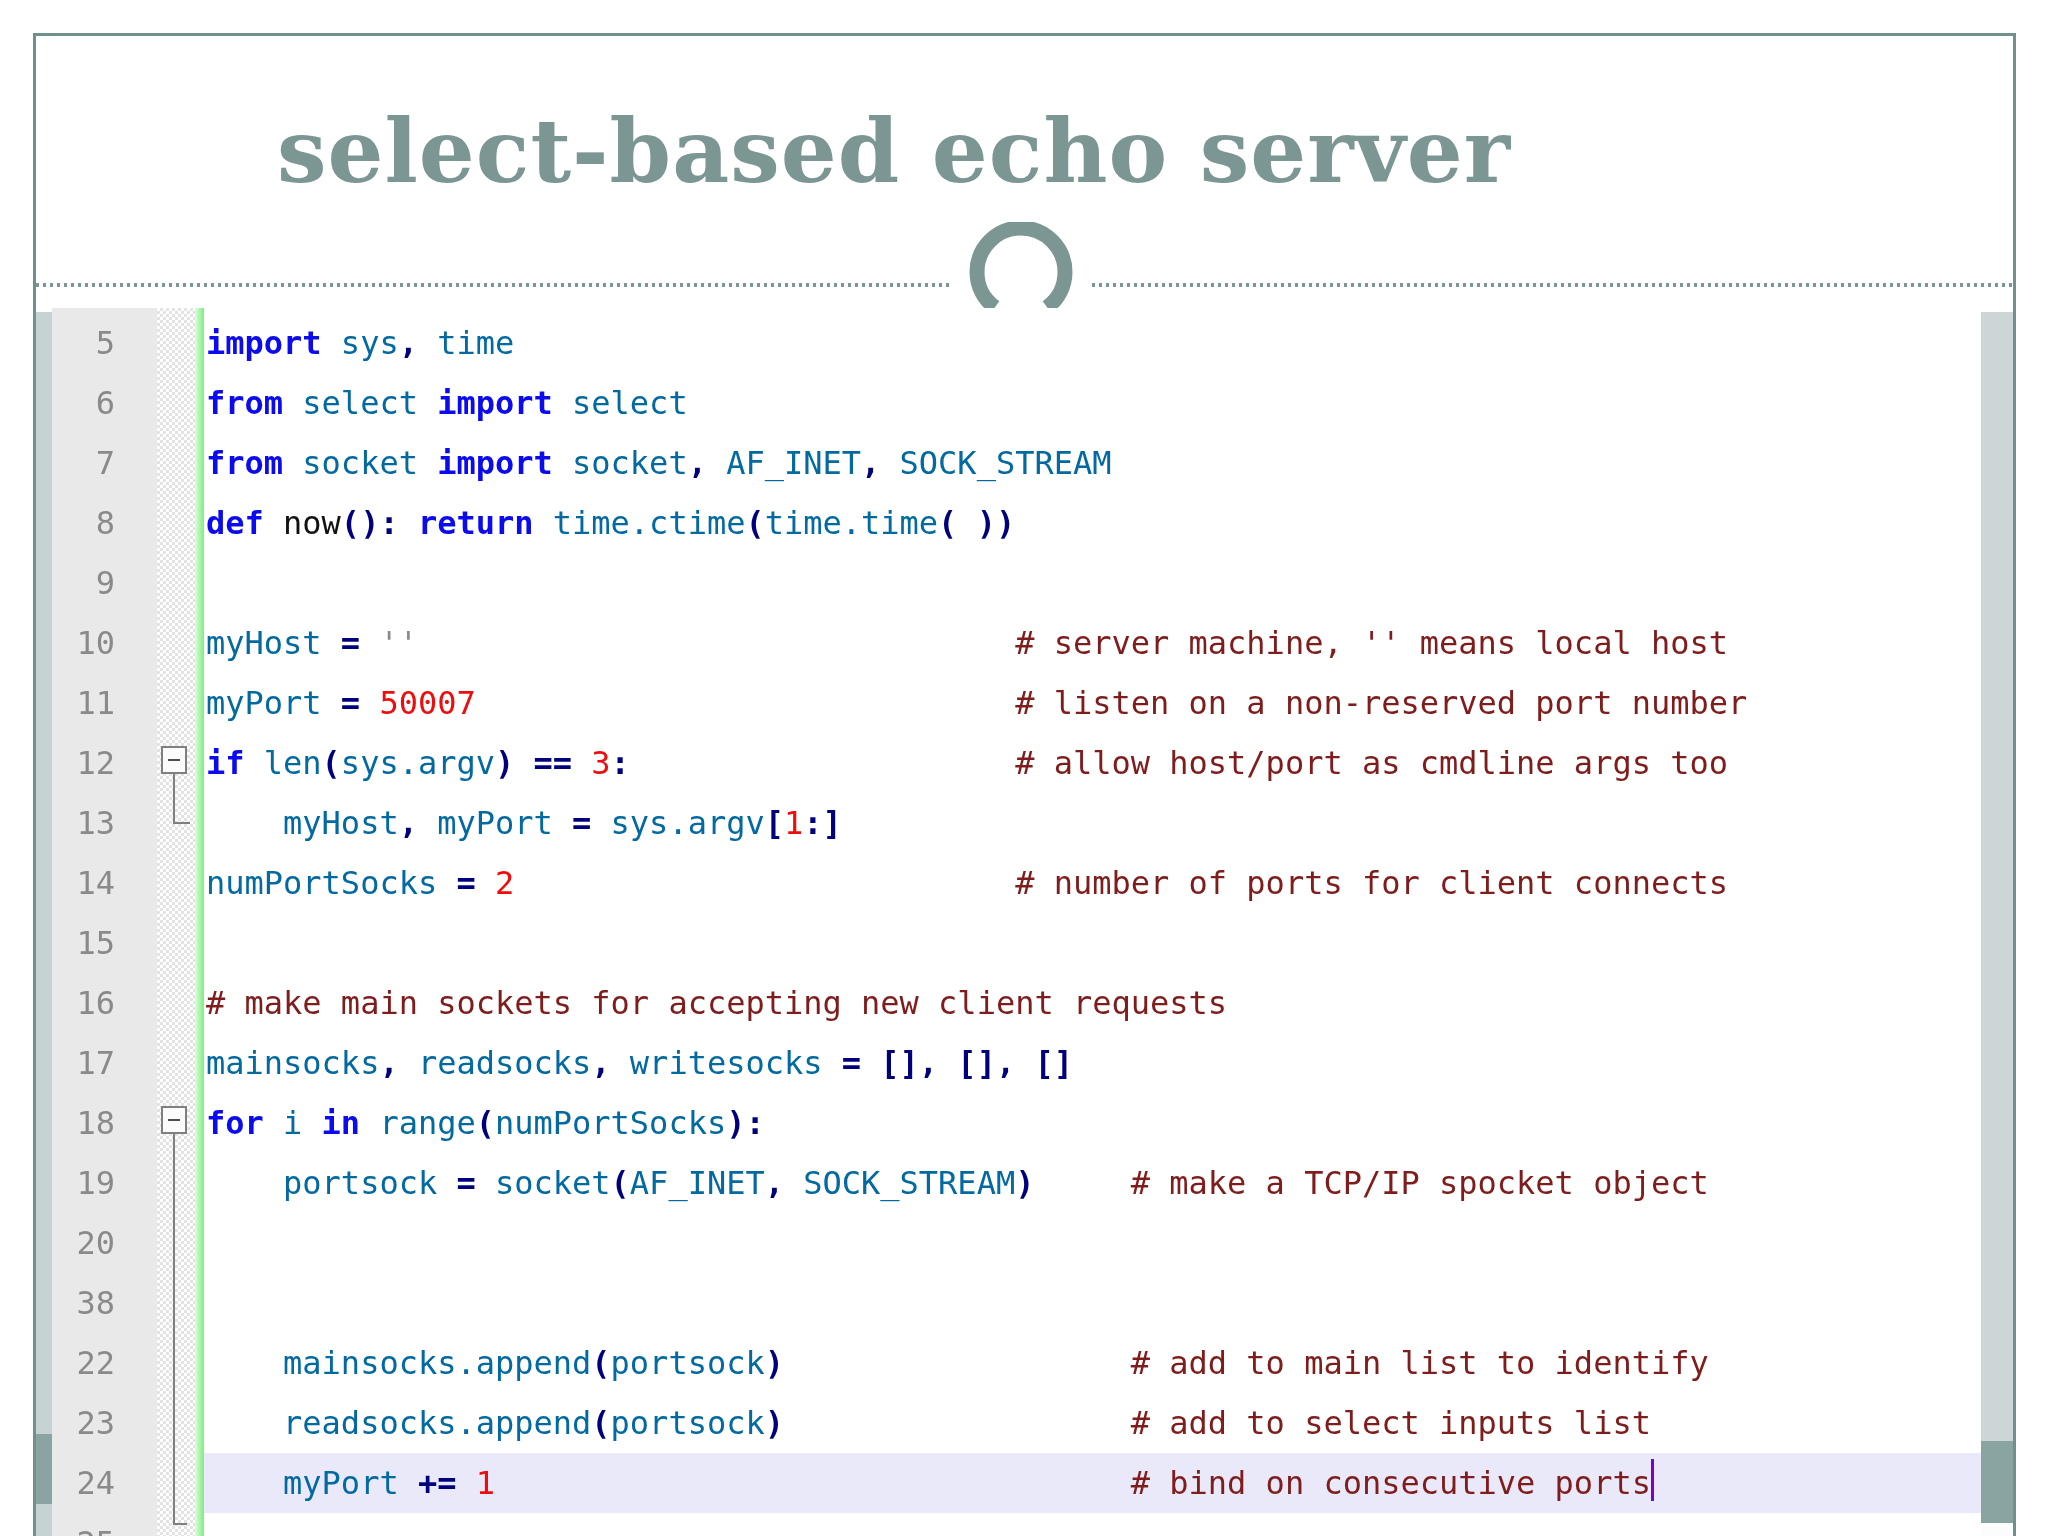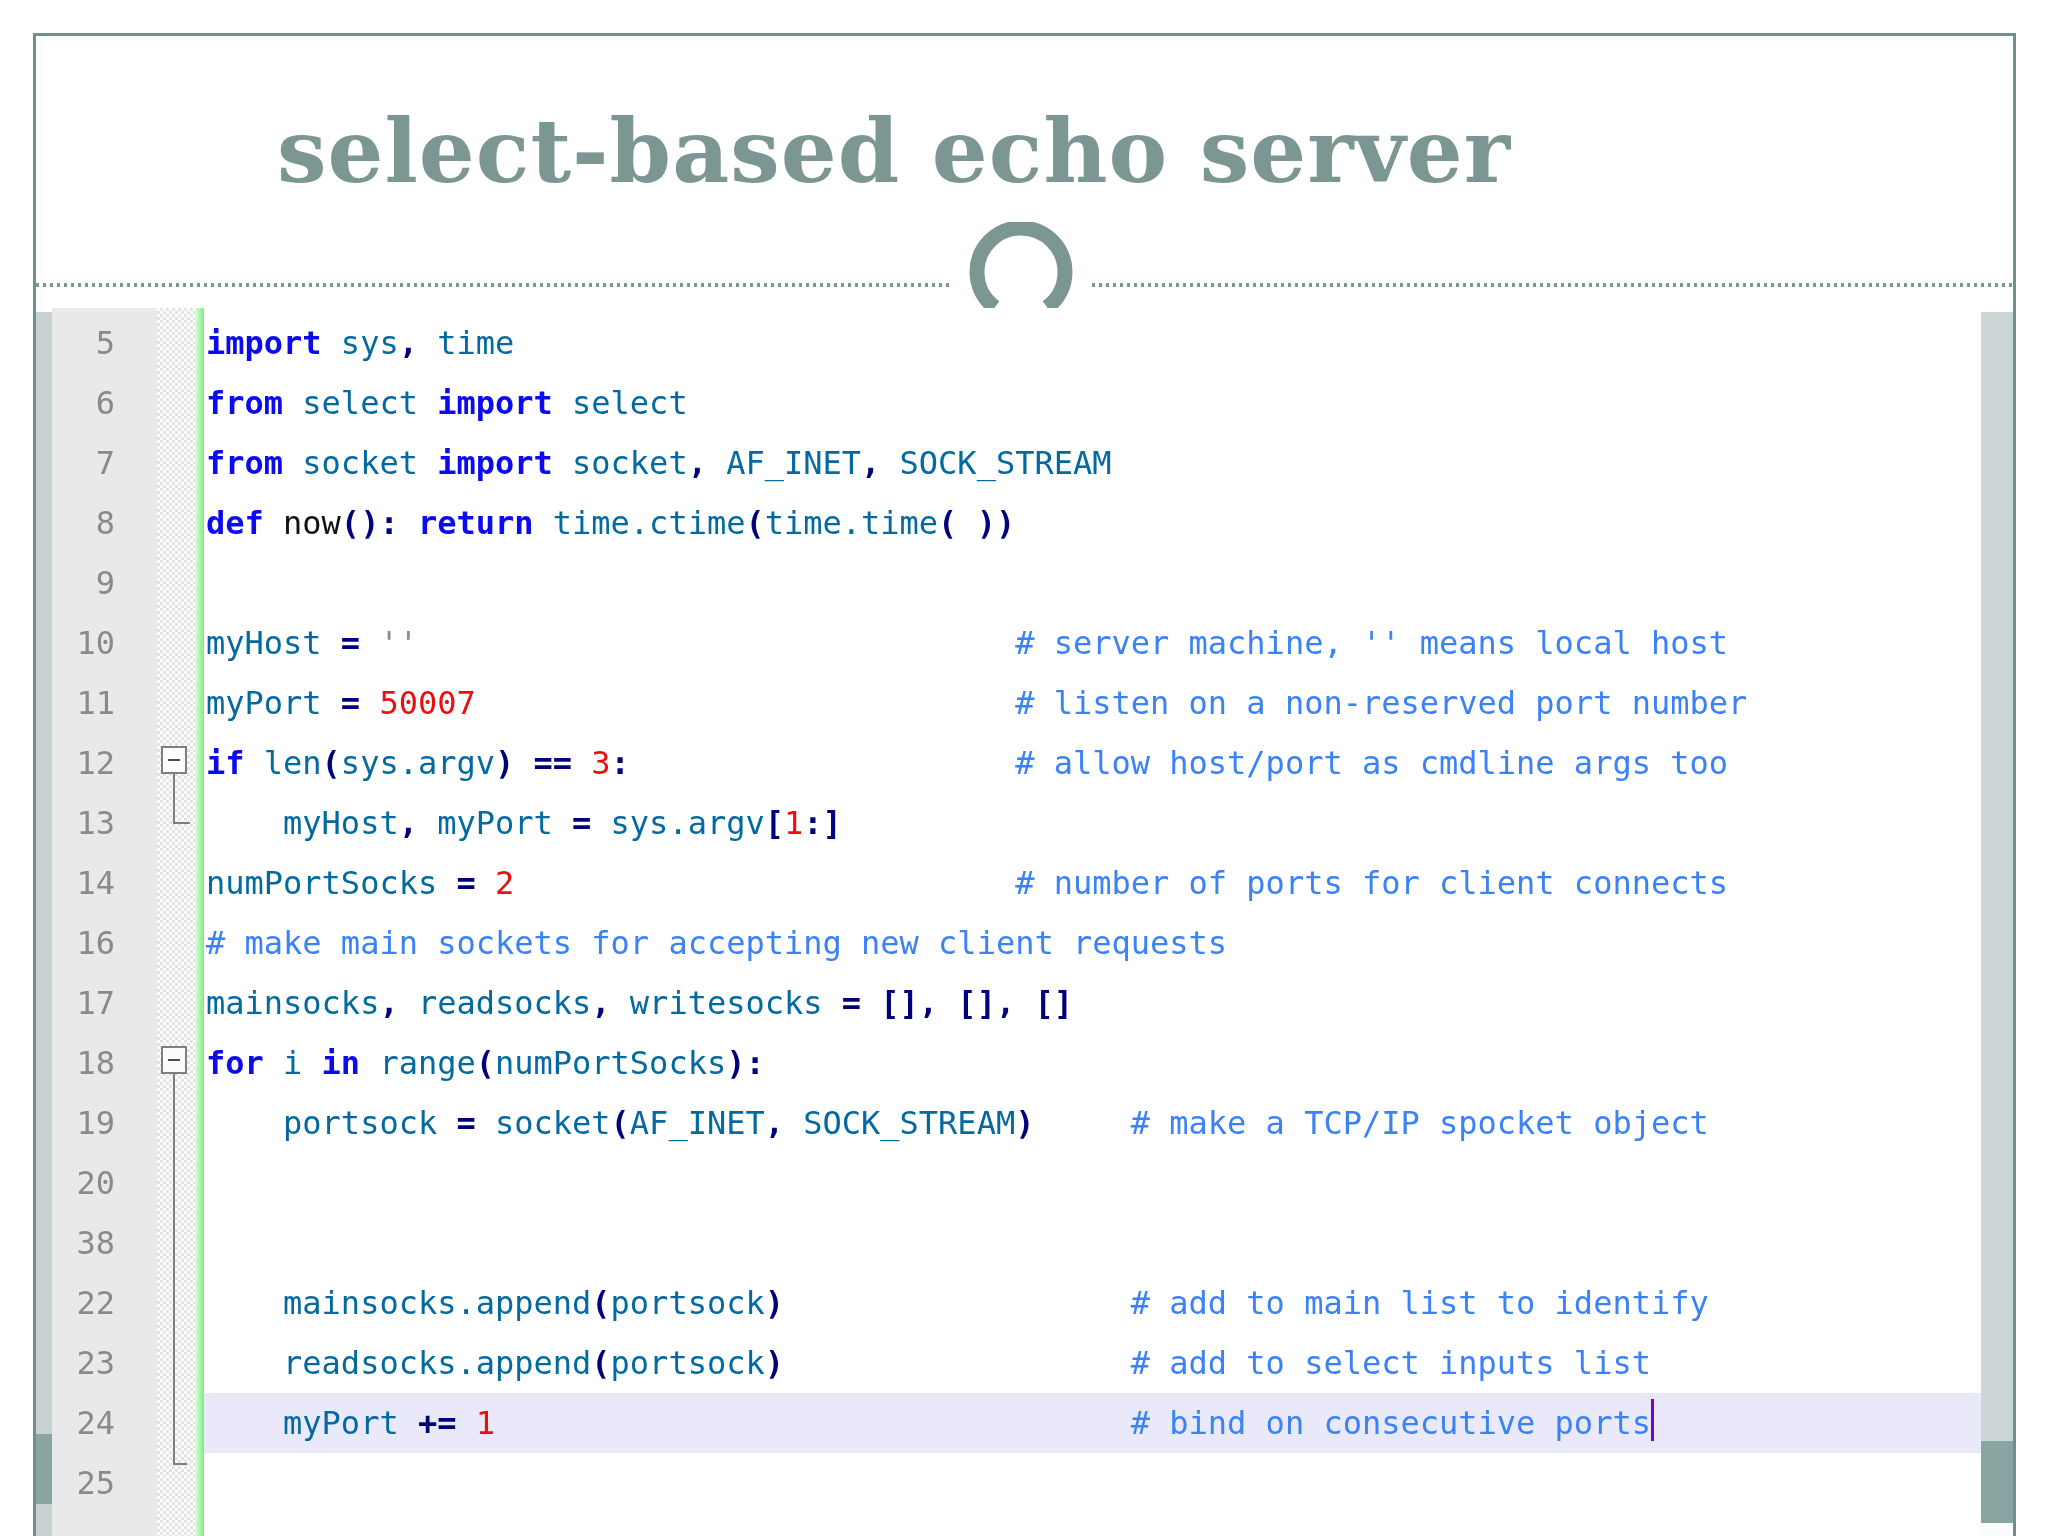--- a/index.html
+++ b/index.html
@@ -34,21 +34,21 @@
   .rows{position:absolute;left:0;top:5px;right:32px;}
   .row{position:relative;height:60px;font-size:32px;line-height:60px;white-space:pre;color:#111111;}
   .row.current::before{content:'';position:absolute;left:168px;right:0;top:0;bottom:0;background:#e9e9fa;}
   .ln{position:absolute;left:16px;width:101px;text-align:right;padding-right:38px;box-sizing:border-box;
       color:#8a8a8a;}
   .codeline{position:absolute;left:170px;top:0;height:60px;}
   .tk-kw{color:#0b0bee;font-weight:bold;margin-top:24px;}
   .tk-op{color:#00007d;font-weight:bold;}
   .tk-num{color:#ee0d0d;}
   .tk-str{color:#8a8a8a;}
-  .tk-cm{color:#3b82f6;}
+  .tk-cm{color:#7f1d1d;}
   .tk-pl{color:#0369a1;}
   .cmabs{position:absolute;top:0;}
   .caret{display:inline-block;width:3px;height:42px;background:#7a00cc;vertical-align:-7px;}
   
   .fold{position:absolute;left:121px;top:0;width:46px;height:60px;}
   .fbox{position:absolute;left:4px;top:13px;width:26px;height:28px;box-sizing:border-box;
         border:2px solid #7f7f7f;background:#fbfbfb;}
   .fbox .minus{position:absolute;left:5px;top:11px;width:12px;height:2px;background:#4d4d4d;}
   .f-minus .vhalf{position:absolute;left:16px;top:41px;width:2px;height:19px;background:#7f7f7f;}
   .f-mid::before{content:'';position:absolute;left:16px;top:0;bottom:0;width:2px;background:#7f7f7f;}
@@ -87,20 +87,21 @@
       <div class="row"><span class="ln">5</span><span class="codeline"><span class="tk-kw">import</span><span class="tk-pl"> sys</span><span class="tk-op">,</span><span class="tk-pl"> time</span></span></div>
       <div class="row"><span class="ln">6</span><span class="codeline"><span class="tk-kw">from</span><span class="tk-pl"> select </span><span class="tk-kw">import</span><span class="tk-pl"> select</span></span></div>
       <div class="row"><span class="ln">7</span><span class="codeline"><span class="tk-kw">from</span><span class="tk-pl"> socket </span><span class="tk-kw">import</span><span class="tk-pl"> socket</span><span class="tk-op">,</span><span class="tk-pl"> AF_INET</span><span class="tk-op">,</span><span class="tk-pl"> SOCK_STREAM</span></span></div>
       <div class="row"><span class="ln">8</span><span class="codeline"><span class="tk-kw">def</span><span class="tk-pl"> </span><span class="tk-fn">now</span><span class="tk-op">():</span><span class="tk-pl"> </span><span class="tk-kw">return</span><span class="tk-pl"> time.ctime</span><span class="tk-op">(</span><span class="tk-pl">time.time</span><span class="tk-op">( ))</span></span></div>
       <div class="row"><span class="ln">9</span><span class="codeline"></span></div>
       <div class="row"><span class="ln">10</span><span class="codeline"><span class="tk-pl">myHost </span><span class="tk-op">=</span><span class="tk-pl"> </span><span class="tk-str">''</span><span class="tk-cm cmabs" style="left: 42ch;"># server machine, '' means local host</span></span></div>
       <div class="row"><span class="ln">11</span><span class="codeline"><span class="tk-pl">myPort </span><span class="tk-op">=</span><span class="tk-pl"> </span><span class="tk-num">50007</span><span class="tk-cm cmabs" style="left: 42ch;"># listen on a non-reserved port number</span></span></div>
       <div class="row"><span class="ln">12</span><span class="fold f-minus"><span class="fbox"><span class="minus"></span></span><span class="vhalf"></span></span><span class="codeline"><span class="tk-kw">if</span><span class="tk-pl"> len</span><span class="tk-op">(</span><span class="tk-pl">sys.argv</span><span class="tk-op">)</span><span class="tk-pl"> </span><span class="tk-op">==</span><span class="tk-pl"> </span><span class="tk-num">3</span><span class="tk-op">:</span><span class="tk-cm cmabs" style="left: 42ch;"># allow host/port as cmdline args too</span></span></div>
       <div class="row"><span class="ln">13</span><span class="fold f-end"></span><span class="codeline"><span class="tk-pl">    myHost</span><span class="tk-op">,</span><span class="tk-pl"> myPort </span><span class="tk-op">=</span><span class="tk-pl"> sys.argv</span><span class="tk-op">[</span><span class="tk-num">1</span><span class="tk-op">:]</span></span></div>
       <div class="row"><span class="ln">14</span><span class="codeline"><span class="tk-pl">numPortSocks </span><span class="tk-op">=</span><span class="tk-pl"> </span><span class="tk-num">2</span><span class="tk-cm cmabs" style="left: 42ch;"># number of ports for client connects</span></span></div>
+      <div class="row"><span class="ln">15</span><span class="codeline"></span></div>
       <div class="row"><span class="ln">16</span><span class="codeline"><span class="tk-cm"># make main sockets for accepting new client requests</span></span></div>
       <div class="row"><span class="ln">17</span><span class="codeline"><span class="tk-pl">mainsocks</span><span class="tk-op">,</span><span class="tk-pl"> readsocks</span><span class="tk-op">,</span><span class="tk-pl"> writesocks </span><span class="tk-op">=</span><span class="tk-pl"> </span><span class="tk-op">[], [], []</span></span></div>
       <div class="row"><span class="ln">18</span><span class="fold f-minus"><span class="fbox"><span class="minus"></span></span><span class="vhalf"></span></span><span class="codeline"><span class="tk-kw">for</span><span class="tk-pl"> i </span><span class="tk-kw">in</span><span class="tk-pl"> range</span><span class="tk-op">(</span><span class="tk-pl">numPortSocks</span><span class="tk-op">):</span></span></div>
       <div class="row"><span class="ln">19</span><span class="fold f-mid"></span><span class="codeline"><span class="tk-pl">    portsock </span><span class="tk-op">=</span><span class="tk-pl"> socket</span><span class="tk-op">(</span><span class="tk-pl">AF_INET</span><span class="tk-op">,</span><span class="tk-pl"> SOCK_STREAM</span><span class="tk-op">)</span><span class="tk-cm cmabs" style="left: 48ch;"># make a TCP/IP spocket object</span></span></div>
       <div class="row"><span class="ln">20</span><span class="fold f-mid"></span></div>
       <div class="row"><span class="ln">38</span><span class="fold f-mid"></span></div>
       <div class="row"><span class="ln">22</span><span class="fold f-mid"></span><span class="codeline"><span class="tk-pl">    mainsocks.append</span><span class="tk-op">(</span><span class="tk-pl">portsock</span><span class="tk-op">)</span><span class="tk-cm cmabs" style="left: 48ch;"># add to main list to identify</span></span></div>
       <div class="row"><span class="ln">23</span><span class="fold f-mid"></span><span class="codeline"><span class="tk-pl">    readsocks.append</span><span class="tk-op">(</span><span class="tk-pl">portsock</span><span class="tk-op">)</span><span class="tk-cm cmabs" style="left: 48ch;"># add to select inputs list</span></span></div>
       <div class="row current"><span class="ln">24</span><span class="fold f-mid"></span><span class="codeline"><span class="tk-pl">    myPort </span><span class="tk-op">+=</span><span class="tk-pl"> </span><span class="tk-num">1</span><span class="tk-cm cmabs" style="left: 48ch;"># bind on consecutive ports<span class="caret"></span></span></span></div>
       <div class="row"><span class="ln">25</span><span class="fold f-end2"></span><span class="codeline"></span></div>

